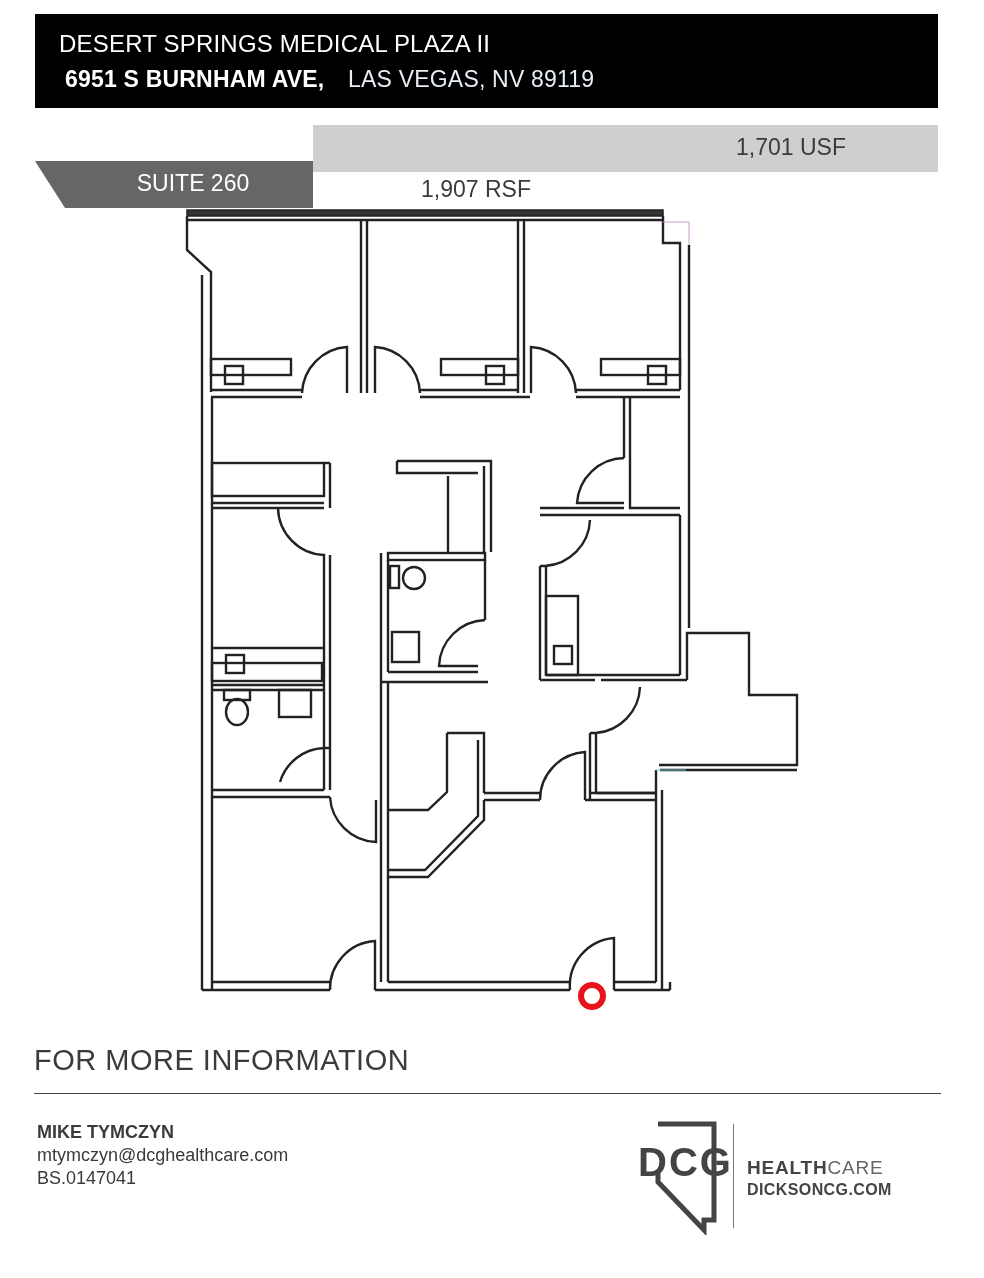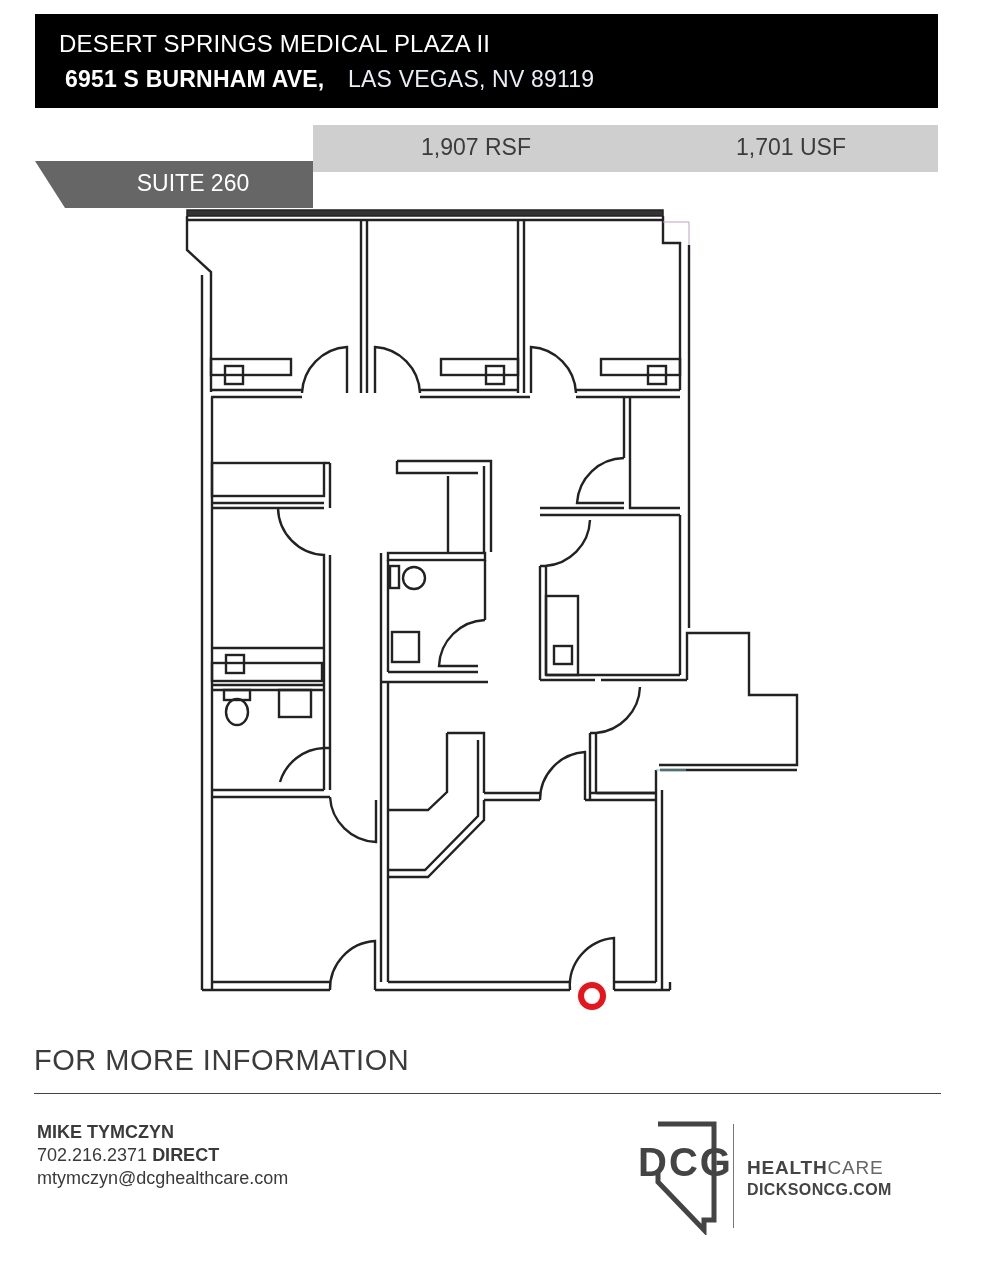--- a/index.html
+++ b/index.html
@@ -7,21 +7,21 @@
   .header{position:absolute;left:35px;top:14px;width:903px;height:94px;background:#000000;}
   .title{position:absolute;left:24px;top:16px;color:#fff;font-size:24px;letter-spacing:0.2px;}
   .address{position:absolute;left:30px;top:52px;color:#fff;font-size:23px;letter-spacing:0.2px;}
   .address b{font-weight:bold;}
   .address .city{font-weight:normal;color:#e8eef5;margin-left:17px;}
   .strip{position:absolute;left:35px;top:125px;width:903px;height:47px;}
   .suite{position:absolute;left:0;top:0;width:278px;height:47px;background:#666666;clip-path:polygon(0 0,100% 0,100% 100%,30px 100%);margin-top:36px;}
   .suite span{position:absolute;left:0;width:100%;text-align:center;top:9px;color:#fff;font-size:23px;padding-left:38px;box-sizing:border-box;}
   .stats{position:absolute;left:278px;top:0;width:625px;height:47px;background:#cfcfcf;}
   .stat{position:absolute;top:9px;font-size:23px;color:#3b3b3b;}
-  .stat.rsf{left:108px;}
+  .stat.rsf{left:108px;margin-top:42px;}
   .stat.usf{left:423px;}
   .plan{position:absolute;left:0;top:190px;width:984px;height:830px;}
   .info-title{position:absolute;left:34px;top:1044px;font-size:29px;color:#3b3b3b;letter-spacing:0.5px;}
   .rule{position:absolute;left:34px;top:1093px;width:907px;height:1px;background:#444;}
   .contact{position:absolute;left:37px;top:1121px;font-size:18px;line-height:23px;color:#3a3a3a;}
   .contact .name{font-weight:bold;}
   .logo{position:absolute;left:636px;top:1120px;width:320px;height:115px;}
   .logo-divider{position:absolute;left:733px;top:1124px;width:1px;height:104px;background:#777;}
   .brand{position:absolute;left:747px;top:1157px;font-size:19px;color:#444;letter-spacing:0.8px;}
   .brand b{font-weight:bold;}
@@ -174,25 +174,22 @@
     </g>
     <circle cx="592" cy="996" r="11" fill="none" stroke="#e8141b" stroke-width="6"></circle>
   </svg>
 </div>
 
 <div class="info-title">FOR MORE INFORMATION</div>
 <div class="rule"></div>
 
 <div class="contact">
   <div class="name">MIKE TYMCZYN</div>
-  <div>
-    <span>702.216.2371</span>
-    <b>DIRECT</b>
-  </div>
   <div>mtymczyn@dcghealthcare.com</div>
+  <div>BS.0147041</div>
 </div>
 
 <svg class="logo" viewBox="0 0 320 115" xmlns="http://www.w3.org/2000/svg">
   <polyline points="22,4 78,4 78,100 68,100 68,110 22,62 22,50" fill="none" stroke="#444" stroke-width="5"></polyline>
   <text x="2" y="56" font-family="Liberation Sans, sans-serif" font-size="40" font-weight="bold" fill="#444" letter-spacing="2">DCG</text>
 </svg>
 <div class="logo-divider"></div>
 <div class="brand"><b>HEALTH</b><span class="lite">CARE</span></div>
 <div class="site">DICKSONCG.COM</div>
 

